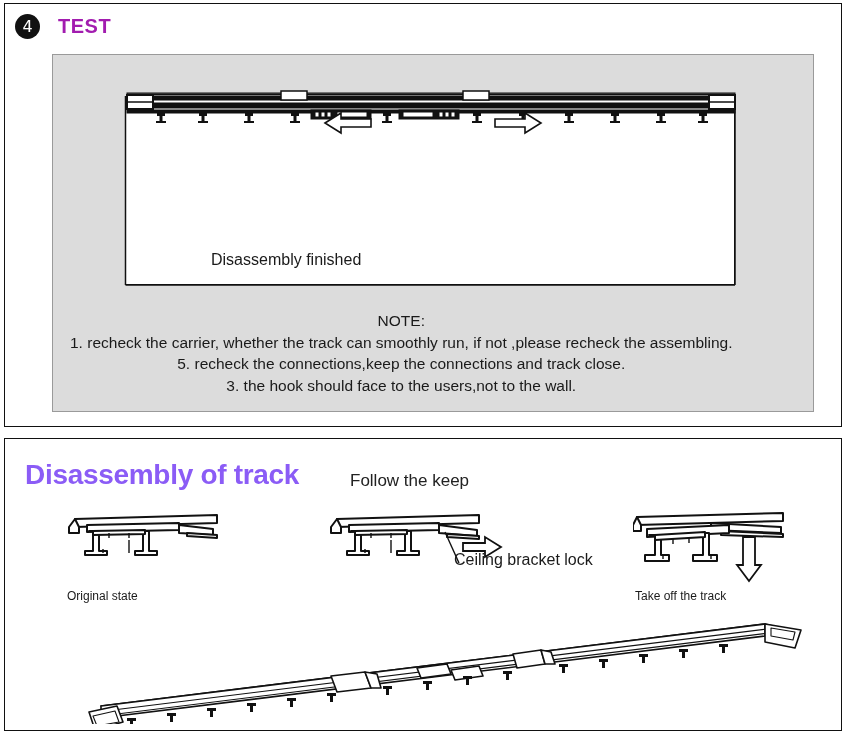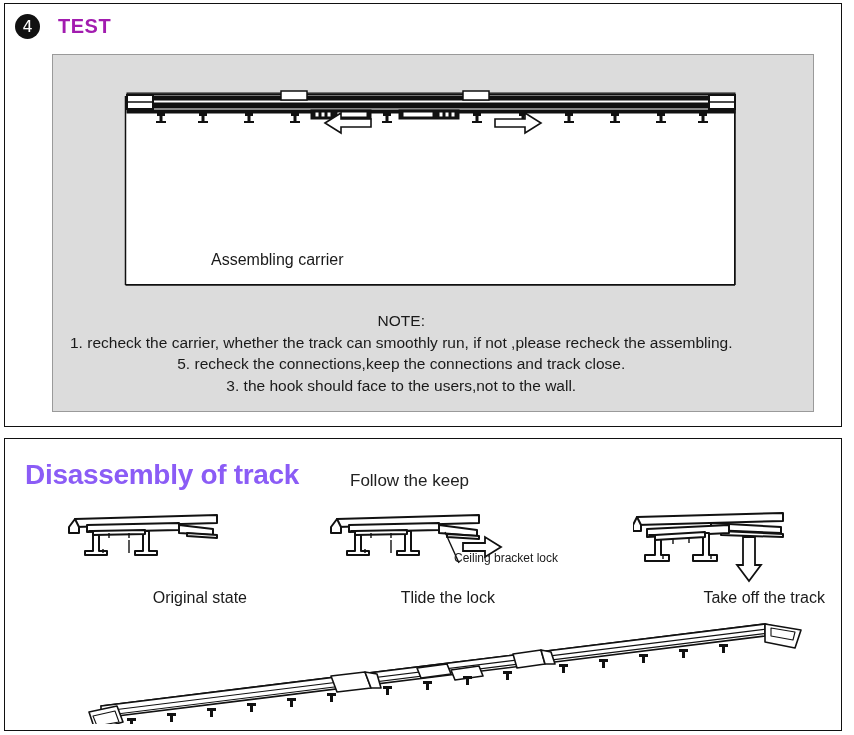--- a/index.html
+++ b/index.html
@@ -73,25 +73,25 @@
   .dis-title{
     position:absolute;left:20px;top:20px;
     font-size:28px;font-weight:bold;color:#8b5cf6;letter-spacing:-.3px;
   }
   .dis-sub{
     position:absolute;left:345px;top:32px;
     font-size:17px;color:#222;
   }
   .step-col{position:absolute;top:0;}
   .step-cap{
-    position:absolute;text-align:right;font-size:16px;color:#1a1a1a;
+    position:absolute;text-align:left;font-size:12px;color:#1a1a1a;
     white-space:nowrap;
   }
   .lock-label{
-    position:absolute;left:449px;top:550px;font-size:12px;color:#1a1a1a;
+    position:absolute;left:449px;top:550px;font-size:16px;color:#1a1a1a;
     white-space:nowrap;
   }
 
   .persp{position:absolute;left:60px;top:200px;}
 </style>
 </head>
 <body>
 
 <div id="panel-test">
 
@@ -205,21 +205,21 @@
         <line x1="682" y1="41" x2="682" y2="230" stroke="#111" stroke-width="1.5"></line>
         <line x1="72.5" y1="230" x2="682" y2="230" stroke="#111" stroke-width="1.5"></line>
       </g>
 
       <g fill="#fff" stroke="#111" stroke-width="1.6" stroke-linejoin="miter">
         <polygon points="272,68 288,58 288,64 318,64 318,72 288,72 288,78"></polygon>
         <polygon points="442,64 472,64 472,58 488,68 472,78 472,72 442,72"></polygon>
       </g>
     </svg>
 
-    <div class="stage-caption">Assembling carrier</div>
+    <div class="stage-caption">Disassembly finished</div>
 
     <div class="note-block">
       <div>NOTE:</div>
       <div>1. recheck the carrier, whether the track can smoothly run, if not ,please recheck the assembling.</div>
       <div>5. recheck the connections,keep the connections and track close.</div>
       <div>3. the hook should face to the users,not to the wall.</div>
     </div>
   </div>
 </div>
 
@@ -270,21 +270,20 @@
       <line x1="44" y1="26" x2="44" y2="31"></line>
       <line x1="64" y1="26" x2="64" y2="31"></line>
       <line x1="64" y1="33" x2="64" y2="46"></line>
       <line x1="38" y1="42" x2="38" y2="46"></line>
 
       <line x1="118" y1="25" x2="132" y2="56"></line>
     </g>
 
     <polygon points="136,36 158,36 158,30 174,40 158,50 158,44 136,44" fill="#fff" stroke="#111" stroke-width="1.8" stroke-linejoin="miter"></polygon>
   </svg>
-  <div class="step-cap" style="left:300px;top:150px;width:190px;">Tlide the lock</div>
 
   <div class="lock-label" style="position:absolute;left:449px;top:112px;">Ceiling bracket lock</div>
 
   <svg class="step-col" style="left:628px;top:68px;" width="180" height="80" viewBox="0 0 180 80">
     <g fill="#fff" stroke="#111" stroke-width="2" stroke-linejoin="round">
 
       <path d="M4,10 L150,6 L150,14 L4,18 Z"></path>
       <path d="M4,10 L0,18 L0,24 L8,24 L8,18 Z"></path>
       <path d="M78,16 L148,20 L148,26 L78,23 Z"></path>
       <path d="M88,24 L150,27 L150,30 L88,28 Z"></path>

